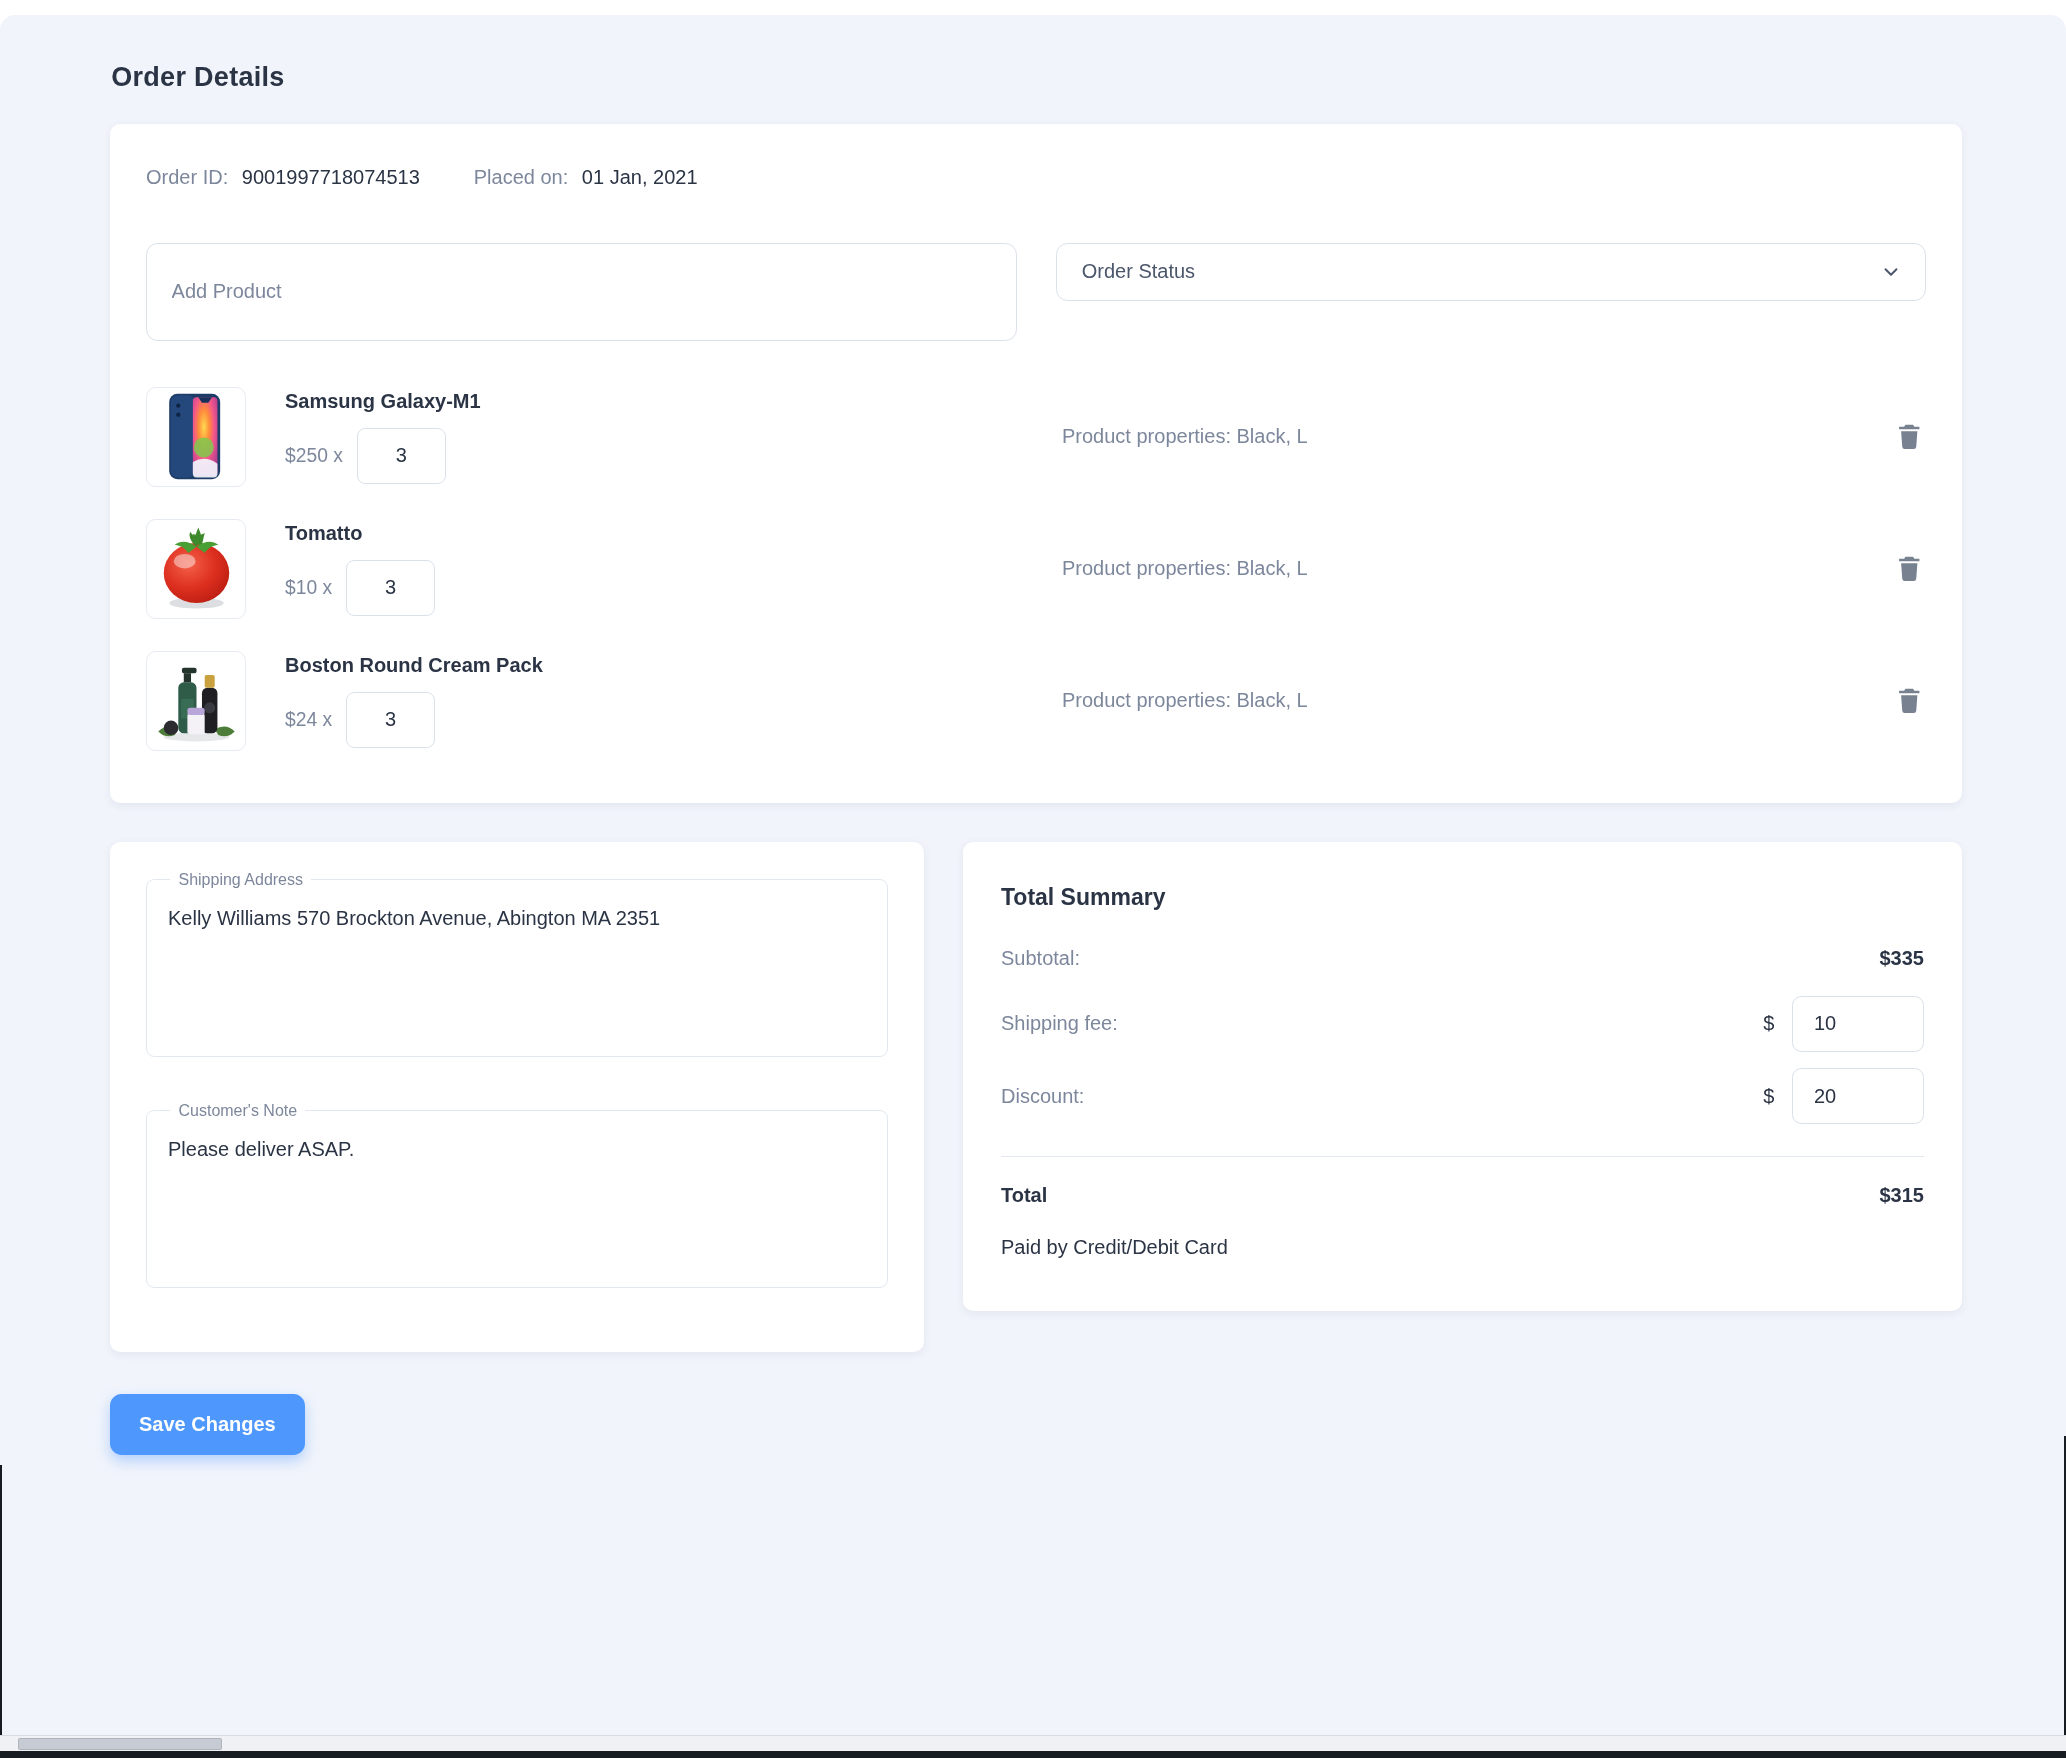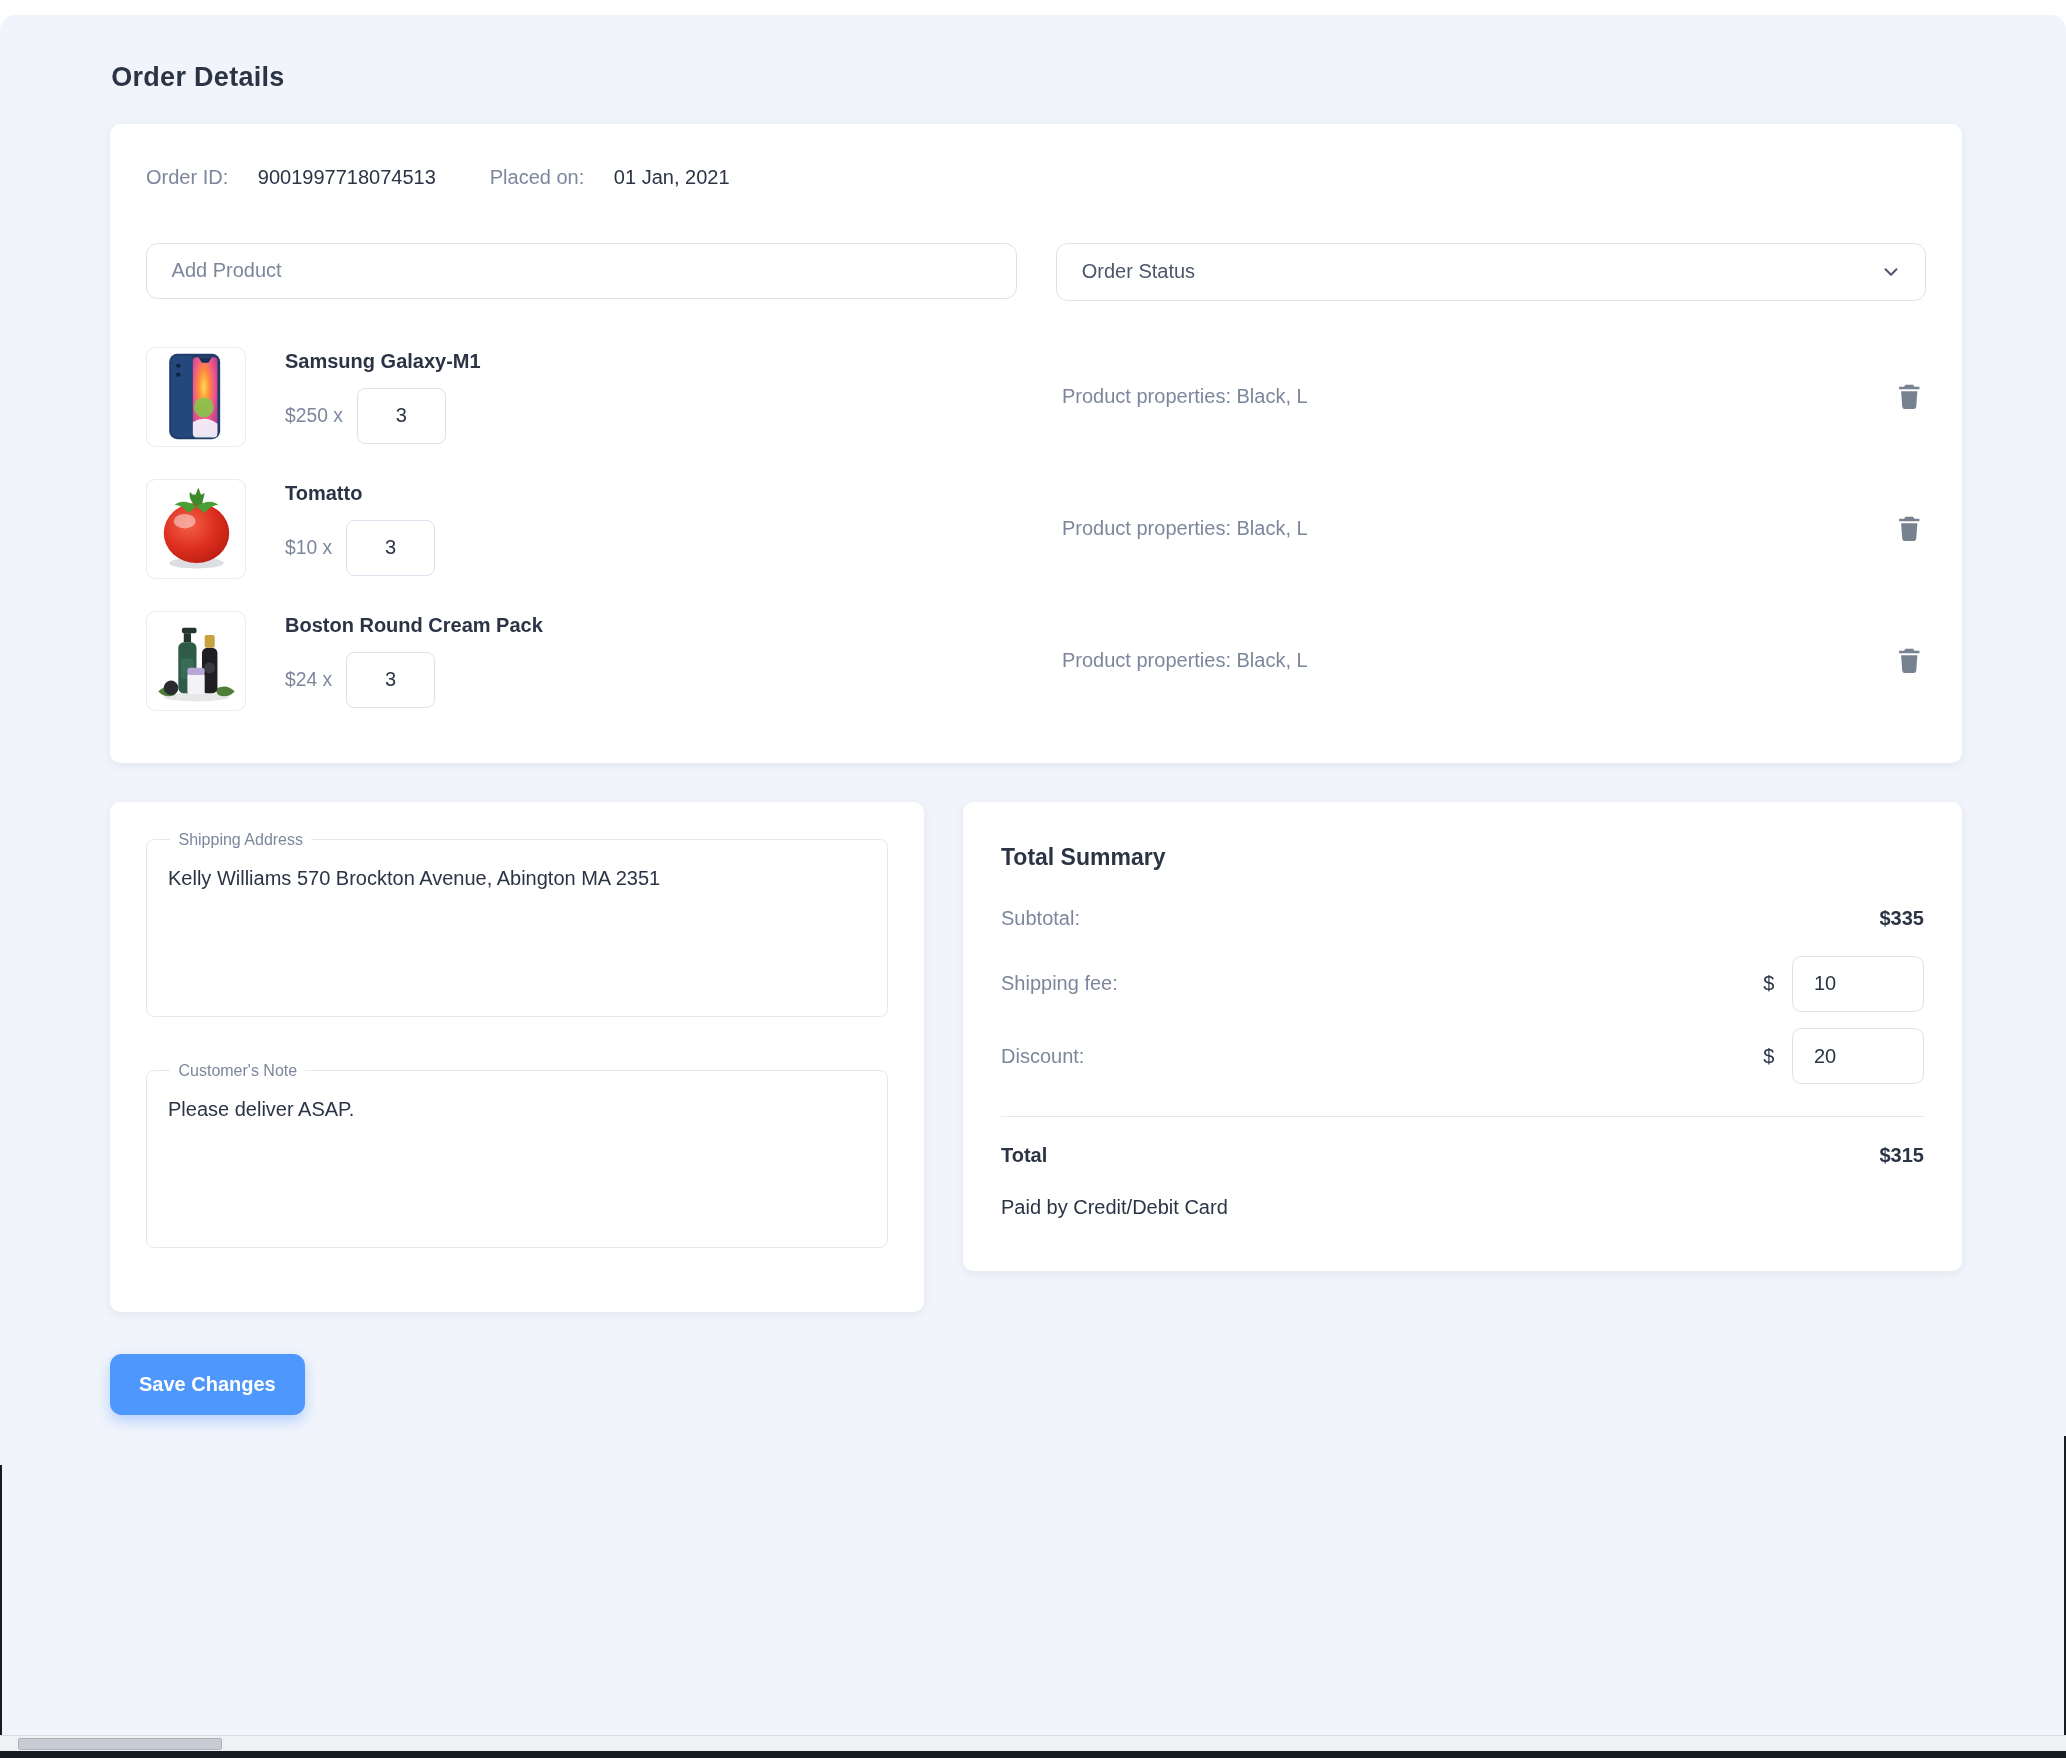--- a/index.html
+++ b/index.html
@@ -8,25 +8,25 @@
   .app{position:absolute;top:15.2px;left:0;right:0;bottom:0;background:#F1F4FB;border-radius:15.2px 15.2px 0 0;
        padding:47px 104px 0 110px;box-sizing:border-box;}
   .page-title{font-size:27px;font-weight:700;color:#2B3445;margin:0 0 30.5px 1.2px;letter-spacing:0.3px;}
   .card{background:#fff;border-radius:10.6px;box-shadow:0 2.3px 8.2px rgba(43,52,69,.07);}
   .card-products{padding:42px 36px 52px;box-sizing:border-box;}
 
   
   .meta-row{display:flex;align-items:center;gap:54px;margin-bottom:54px;font-size:20px;}
   .muted{color:#7D879C;}
   .dark{color:#2B3445;}
-  .meta span + span{margin-left:24px;}
+  .meta span + span{margin-left:8px;}
 
   
   .controls-row{display:flex;gap:39px;margin-bottom:46px;}
-  .text-field{flex:1;height:56px;box-sizing:border-box;border:1.2px solid #DAE1EB;border-radius:11.7px;
+  .text-field{flex:1;height:98px;box-sizing:border-box;border:1.2px solid #DAE1EB;border-radius:11.7px;
       background:#fff;font-family:inherit;font-size:20px;color:#2B3445;padding:0 24.6px;outline:none;}
   .text-field::placeholder{color:#7D879C;opacity:1;}
   .select-box{flex:1;height:58px;box-sizing:border-box;border:1.2px solid #DAE1EB;border-radius:11.7px;background:#fff;
       display:flex;align-items:center;justify-content:space-between;padding:0 23.4px 0 24.6px;font-size:20px;color:#4B566B;cursor:pointer;}
   .chevron{width:22px;height:22px;flex:0 0 auto;}
 
   
   .prow{display:flex;align-items:center;margin-bottom:32px;}
   .prow:last-child{margin-bottom:0;}
   .pimg{width:100px;height:100px;box-sizing:border-box;border:1.2px solid #E6EBF2;border-radius:9.4px;

